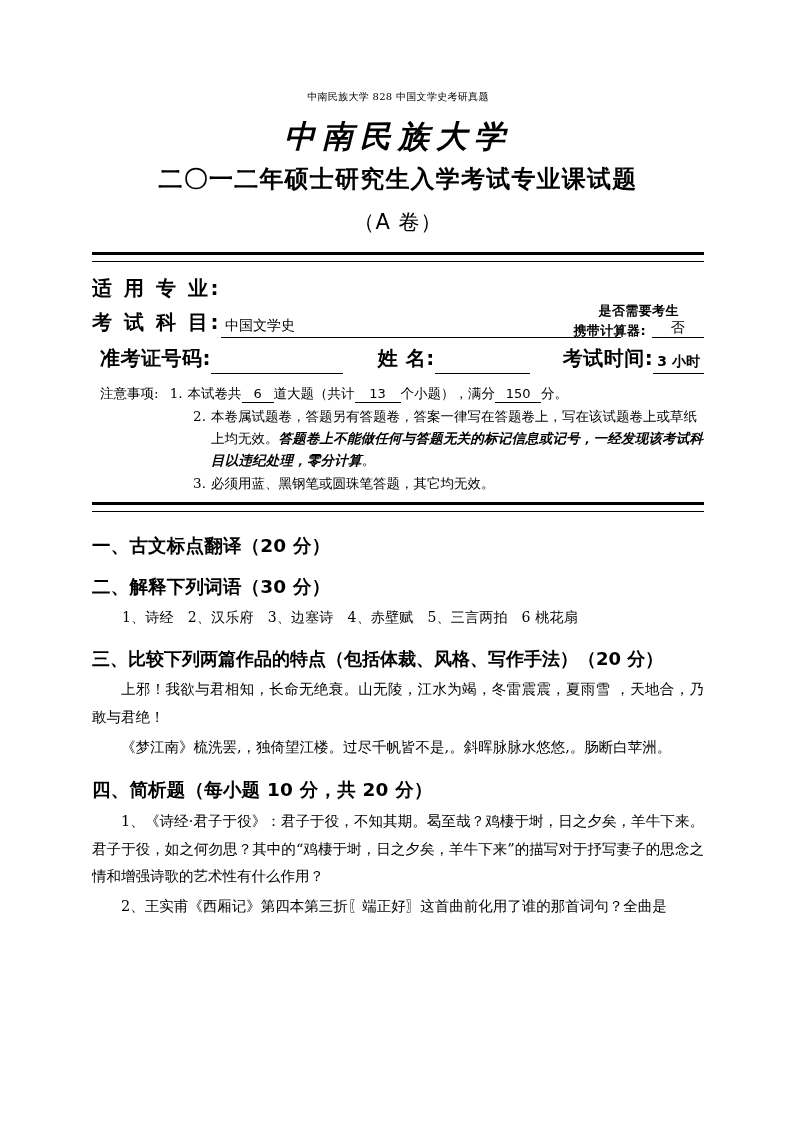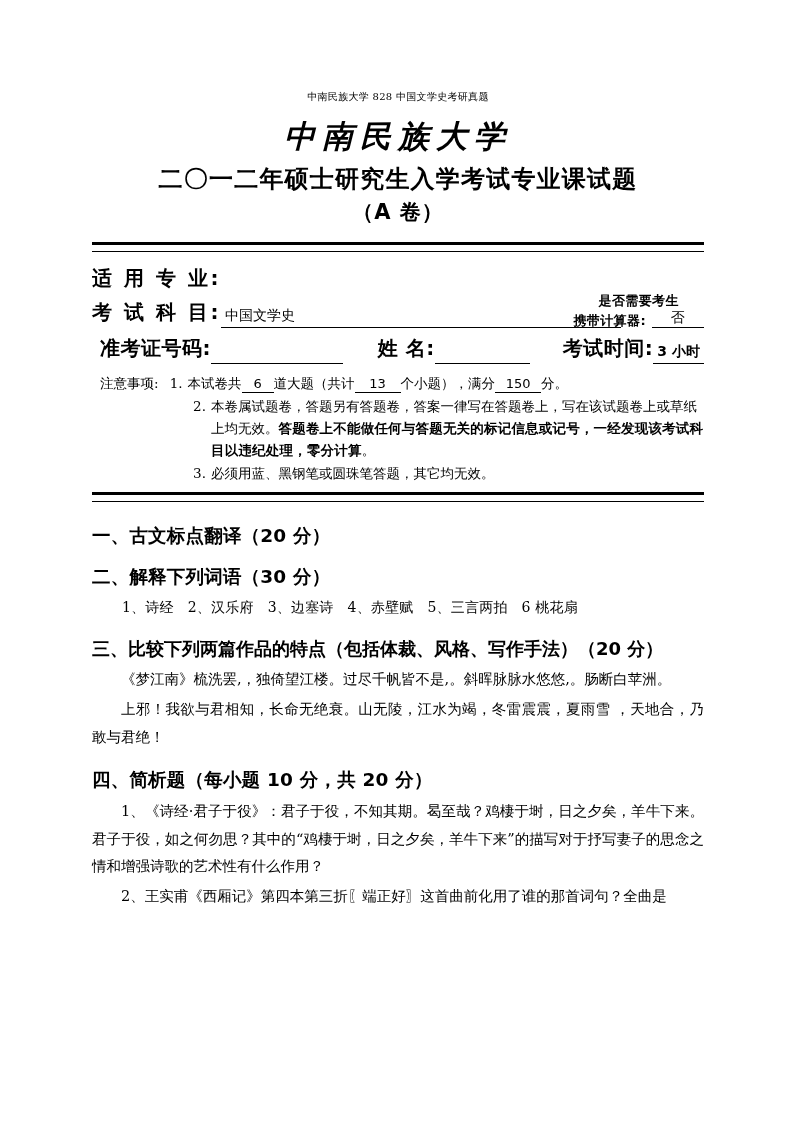--- a/index.html
+++ b/index.html
@@ -54,24 +54,24 @@
     font-size: 24px;
     font-weight: bold;
     font-family: "DejaVu Sans", "Liberation Sans", sans-serif;
     letter-spacing: 1.2px;
     margin-top: 8px;
     line-height: 1.3;
   }
   .exam-paper {
     text-align: center;
     font-size: 21px;
-    font-weight: bold;
+    font-weight: normal;
     font-family: "DejaVu Sans", "Liberation Sans", sans-serif;
     letter-spacing: 1px;
-    margin-top: 4px;
+    margin-top: 14px;
     line-height: 1.3;
   }
 
   .rule-double {
     margin-top: 16px;
     height: 6px;
     border-top: 3px solid #000;
     border-bottom: 1px solid #000;
   }
   .rule-double-bottom {
@@ -194,20 +194,21 @@
     display: inline-block;
     min-width: 46px;
     text-align: center;
     font-size: 13px;
     font-family: "DejaVu Sans", "Liberation Sans", sans-serif;
     line-height: 1.25;
   }
   .fill-in.w-narrow { min-width: 32px; }
   .emph {
     font-weight: bold;
+    font-style: italic;
     letter-spacing: 0.2px;
   }
 
   
   .questions { margin-top: 22px; }
   .q-head {
     font-family: "DejaVu Sans", "Liberation Sans", sans-serif;
     font-weight: bold;
     font-size: 18.5px;
     letter-spacing: 0.2px;
@@ -301,22 +302,22 @@
     <div class="questions">
 
       <div class="q-head first">一、古文标点翻译（20 分）</div>
 
       <div class="q-head">二、解释下列词语（30 分）</div>
       <div class="terms">
         <span>1、诗经</span><span>2、汉乐府</span><span>3、边塞诗</span><span>4、赤壁赋</span><span>5、三言两拍</span><span>6 桃花扇</span>
       </div>
 
       <div class="q-head wide">三、比较下列两篇作品的特点（包括体裁、风格、写作手法）（20 分）</div>
+      <div class="q-body">上邪！我欲与君相知，长命无绝衰。山无陵，江水为竭，冬雷震震，夏雨雪 ，天地合，乃敢与君绝！</div>
       <div class="q-body">《梦江南》梳洗罢,，独倚望江楼。过尽千帆皆不是,。斜晖脉脉水悠悠,。肠断白苹洲。</div>
-      <div class="q-body">上邪！我欲与君相知，长命无绝衰。山无陵，江水为竭，冬雷震震，夏雨雪 ，天地合，乃敢与君绝！</div>
 
       <div class="q-head">四、简析题（每小题 10 分，共 20 分）</div>
       <div class="q-body">1、《诗经·君子于役》：君子于役，不知其期。曷至哉？鸡棲于埘，日之夕矣，羊牛下来。君子于役，如之何勿思？其中的“鸡棲于埘，日之夕矣，羊牛下来”的描写对于抒写妻子的思念之情和增强诗歌的艺术性有什么作用？</div>
       <div class="q-body">2、王实甫《西厢记》第四本第三折〖端正好〗这首曲前化用了谁的那首词句？全曲是</div>
 
     </div>
 
   </div>
 </div>
 

